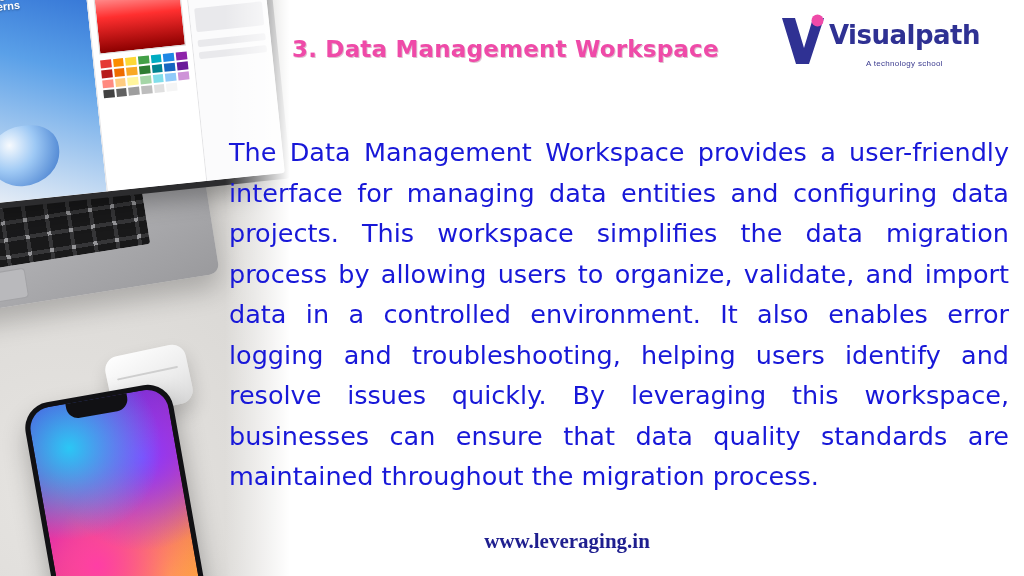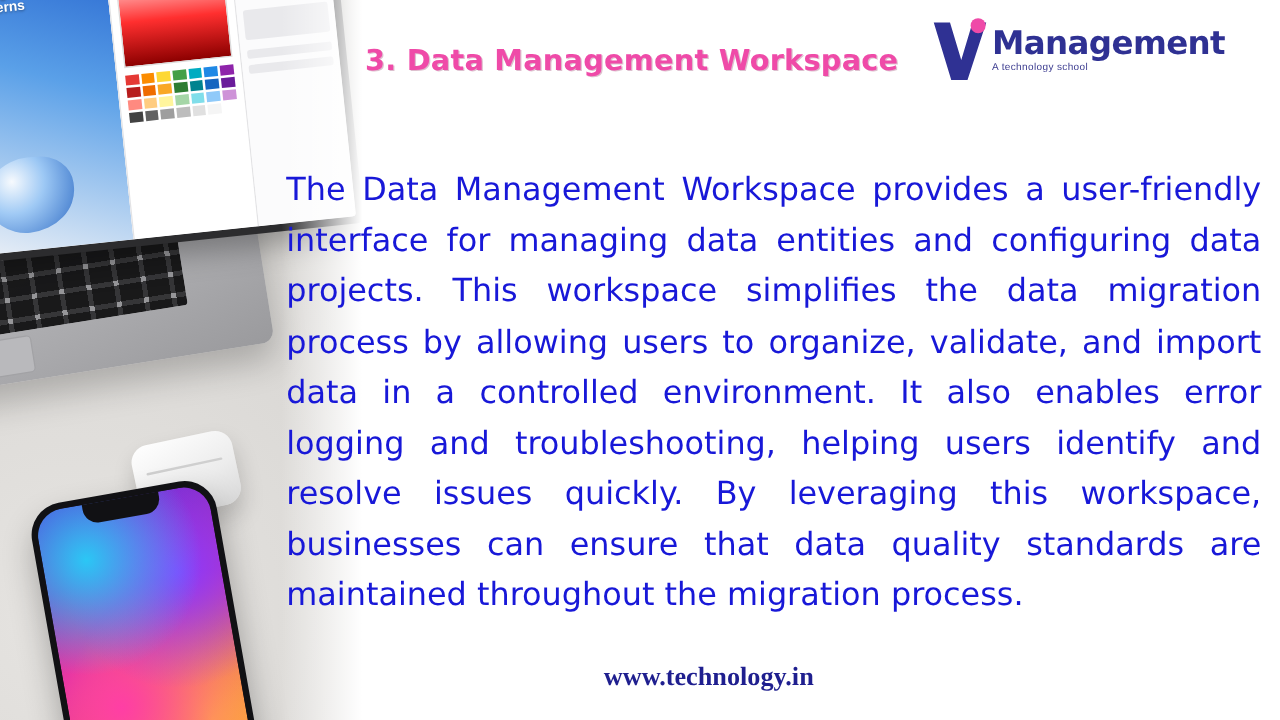--- a/index.html
+++ b/index.html
@@ -256,22 +256,22 @@
     font-weight: bold;
     color: #2f3193;
     letter-spacing: -0.5px;
     line-height: 26px;
   }
   .logo-tag {
     font-family: "Liberation Sans", sans-serif;
     font-size: 8px;
     color: #3b3b8f;
     letter-spacing: .3px;
-    text-align: left;
-    margin-top: 1px;
+    text-align: center;
+    margin-top: 11px;
   }
 
   
   .title {
     position: absolute;
     left: 292px;
     top: 36px;
     width: 700px;
     font-family: "DejaVu Sans", sans-serif;
     font-size: 23px;
@@ -385,26 +385,26 @@
   </div>
 
   <div class="logo">
     <div class="logo-mark">
       <svg width="46" height="52" viewBox="0 0 46 52" xmlns="http://www.w3.org/2000/svg">
         <path d="M3 4 L16 4 L25 34 L34 4 L45 4 L30 50 L17 50 Z" fill="#2f3193"></path>
         <circle cx="38.5" cy="6.5" r="6" fill="#ef4aa8"></circle>
       </svg>
     </div>
     <div class="logo-text">
-      <div class="logo-name">Management</div>
+      <div class="logo-name">Visualpath</div>
       <div class="logo-tag">A technology school</div>
     </div>
   </div>
 
   <div class="title">3. Data Management Workspace</div>
 
   <div class="body-text">The Data Management Workspace provides a user-friendly interface for managing data entities and configuring data projects. This workspace simplifies the data migration process by allowing users to organize, validate, and import data in a controlled environment. It also enables error logging and troubleshooting, helping users identify and resolve issues quickly. By leveraging this workspace, businesses can ensure that data quality standards are maintained throughout the migration process.</div>
 
   <div class="footer">
-    <a href="#">www.technology.in</a>
+    <a href="#">www.leveraging.in</a>
   </div>
 
 </div>
 
 </body></html>

